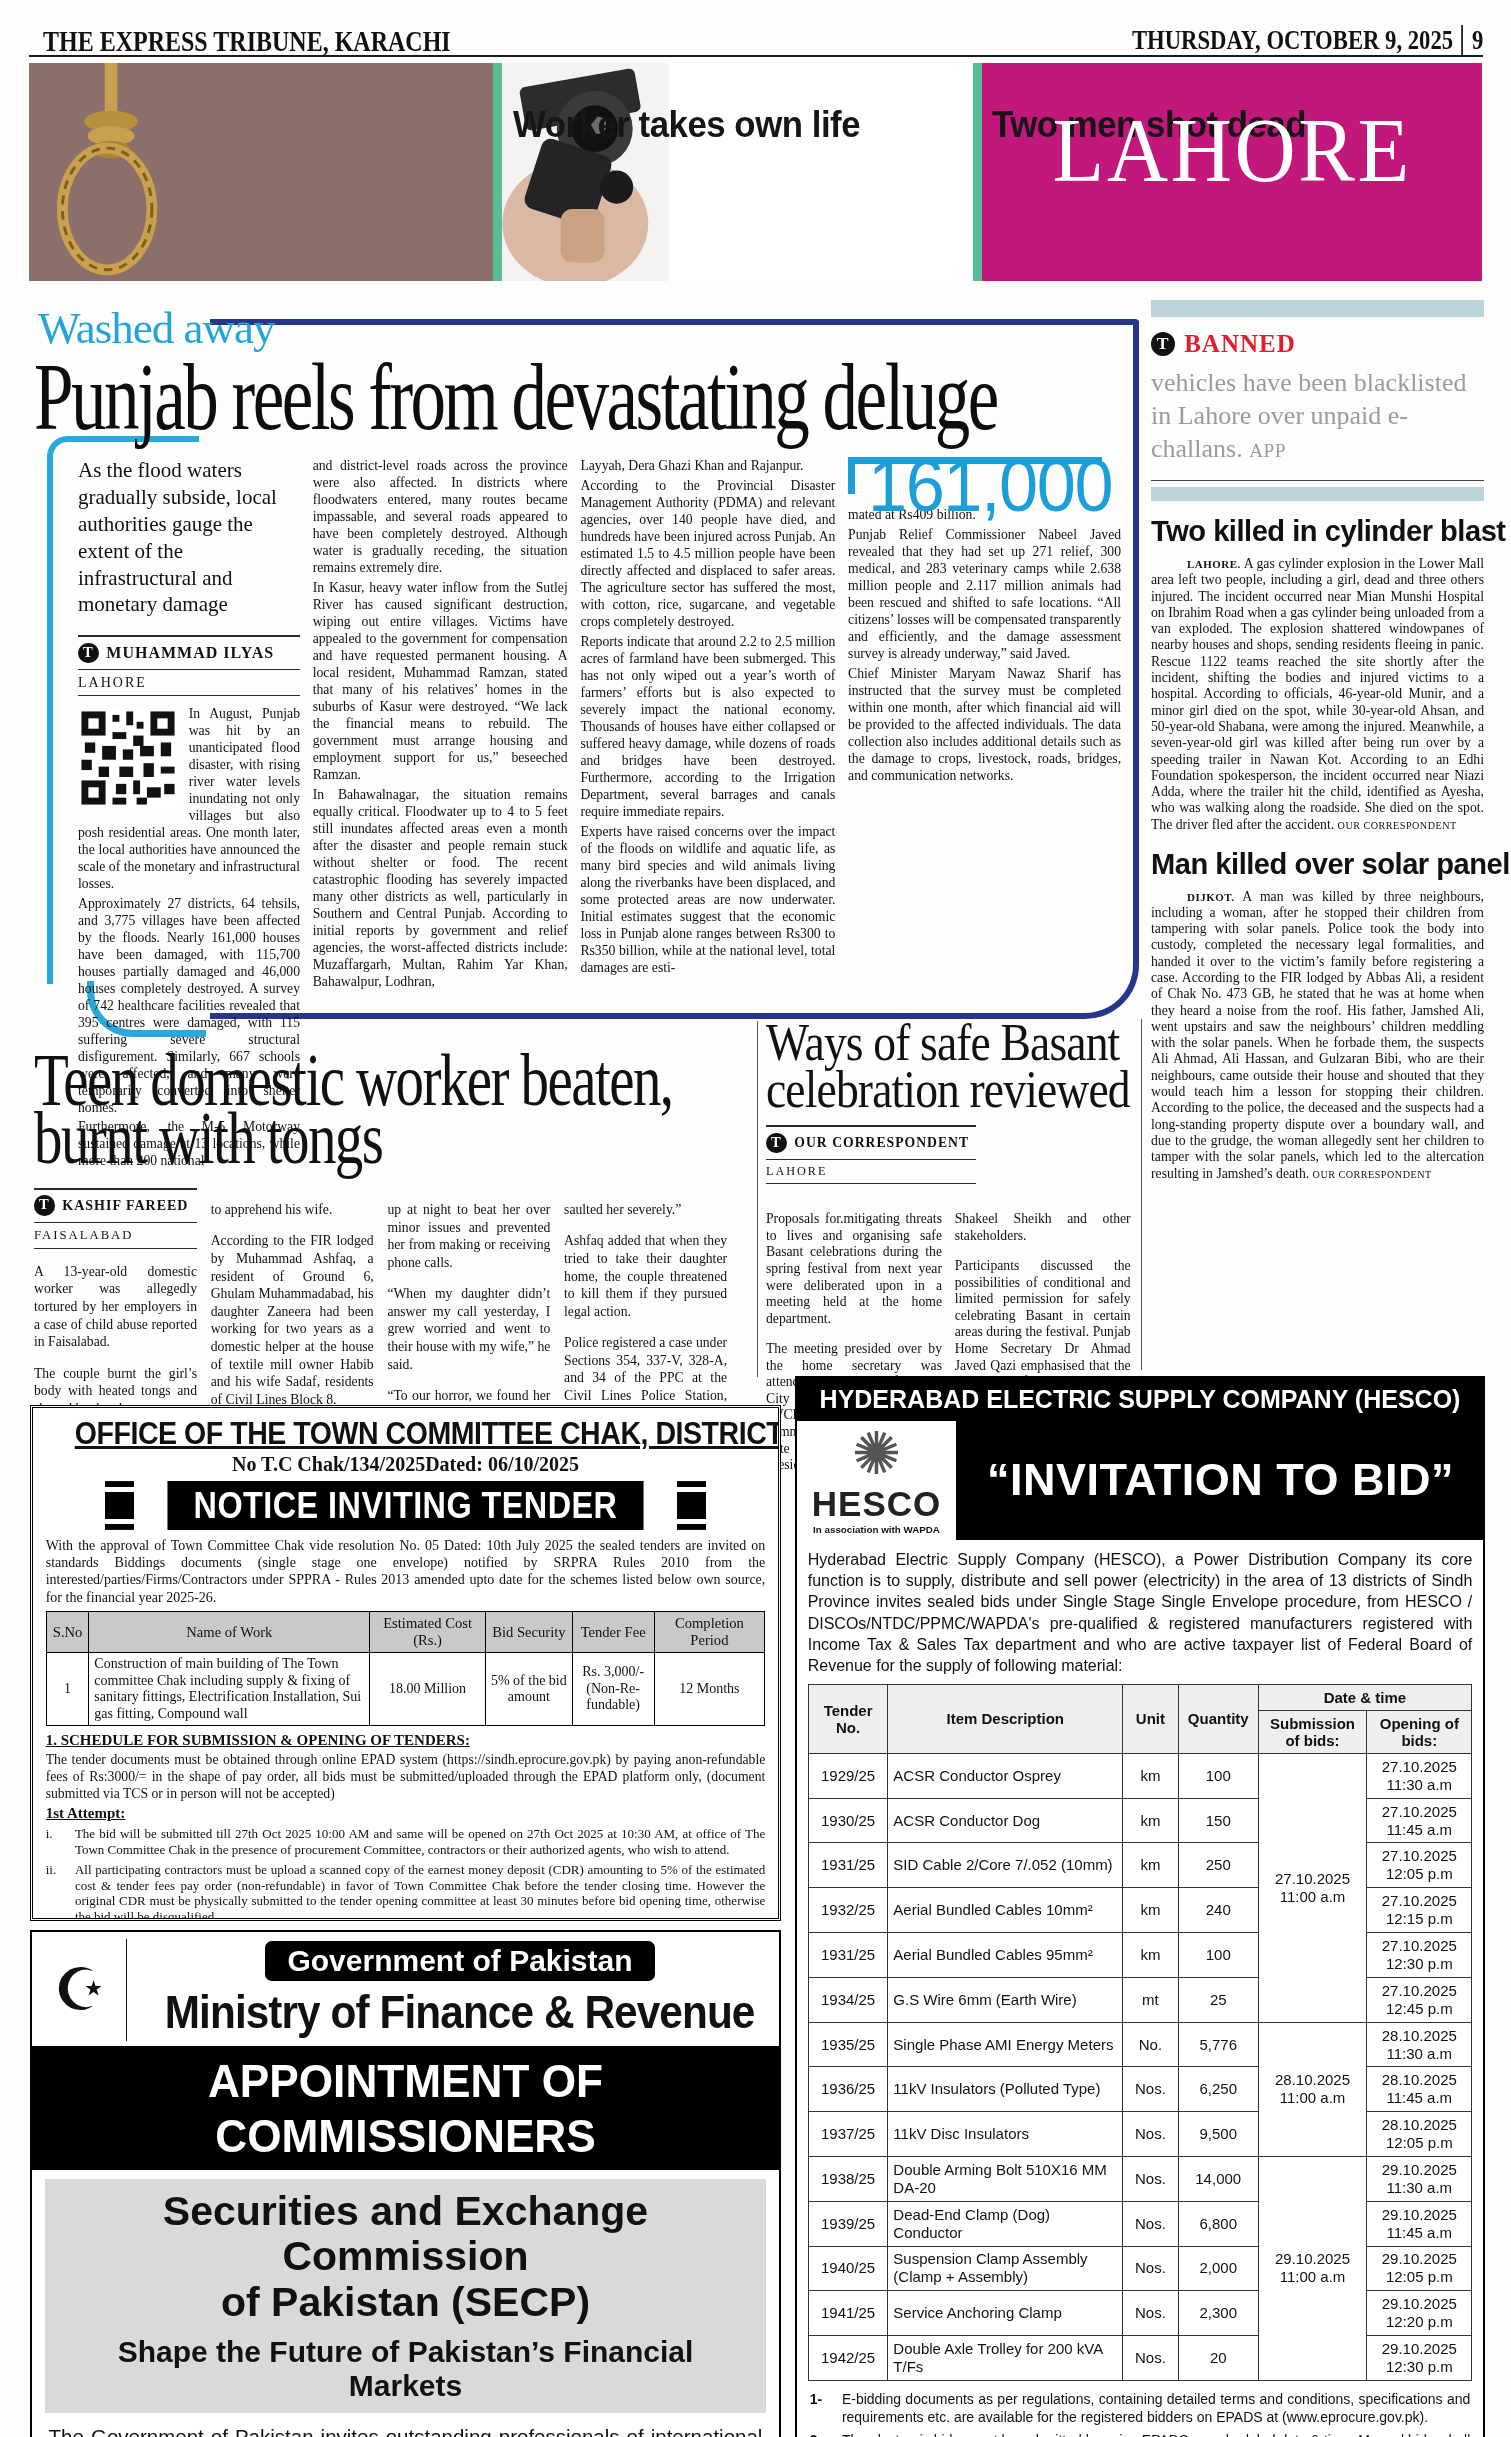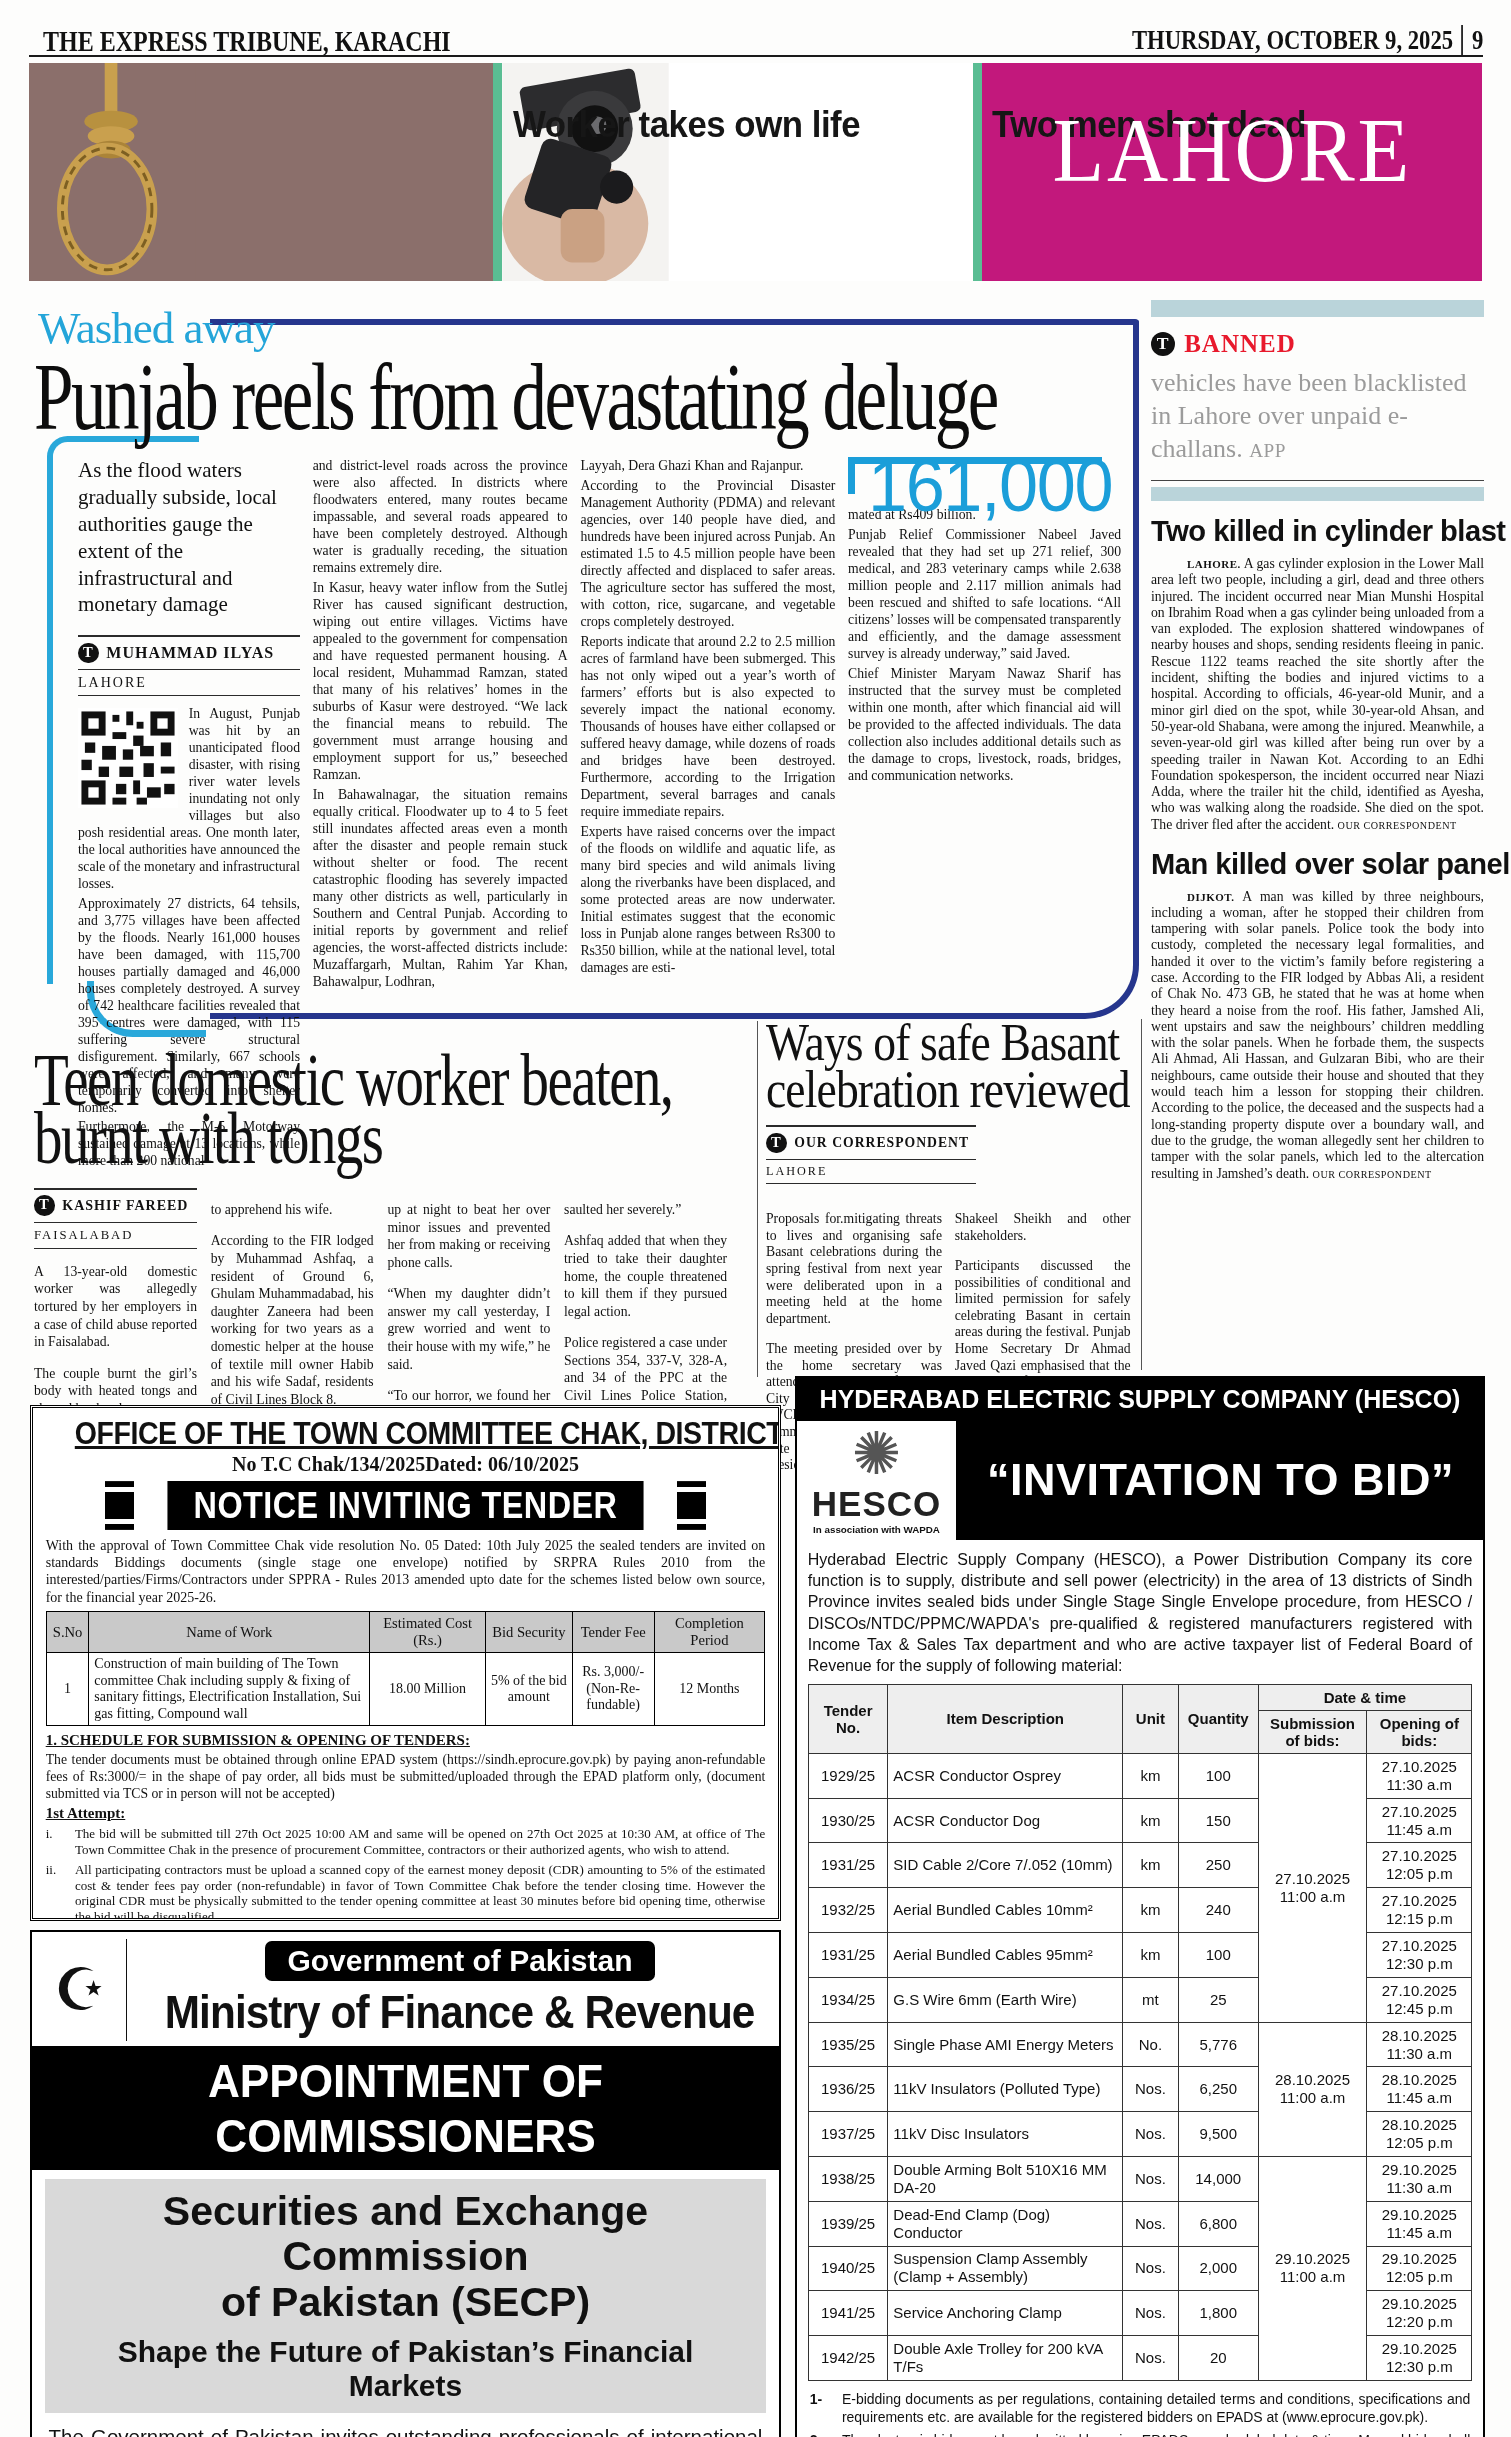--- a/index.html
+++ b/index.html
@@ -535,21 +535,21 @@
             <td class="item">Suspension Clamp Assembly (Clamp + Assembly)</td>
             <td>Nos.</td>
             <td>2,000</td>
             <td>29.10.2025
 12:05 p.m</td>
           </tr>
           <tr>
             <td>1941/25</td>
             <td class="item">Service Anchoring Clamp</td>
             <td>Nos.</td>
-            <td>1,800</td>
+            <td>2,300</td>
             <td>29.10.2025
 12:20 p.m</td>
           </tr>
           <tr>
             <td>1942/25</td>
             <td class="item">Double Axle Trolley for 200 kVA T/Fs</td>
             <td>Nos.</td>
             <td>20</td>
             <td>29.10.2025
 12:30 p.m</td>

